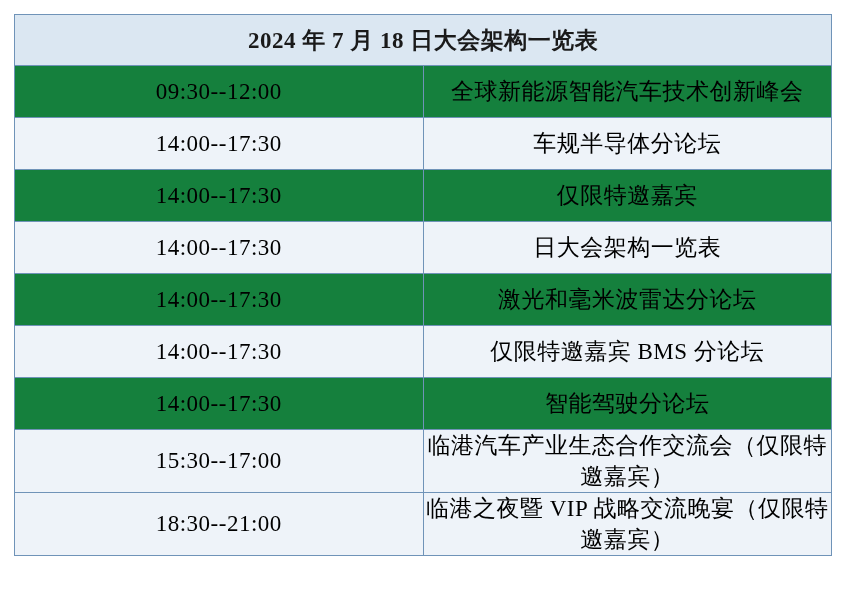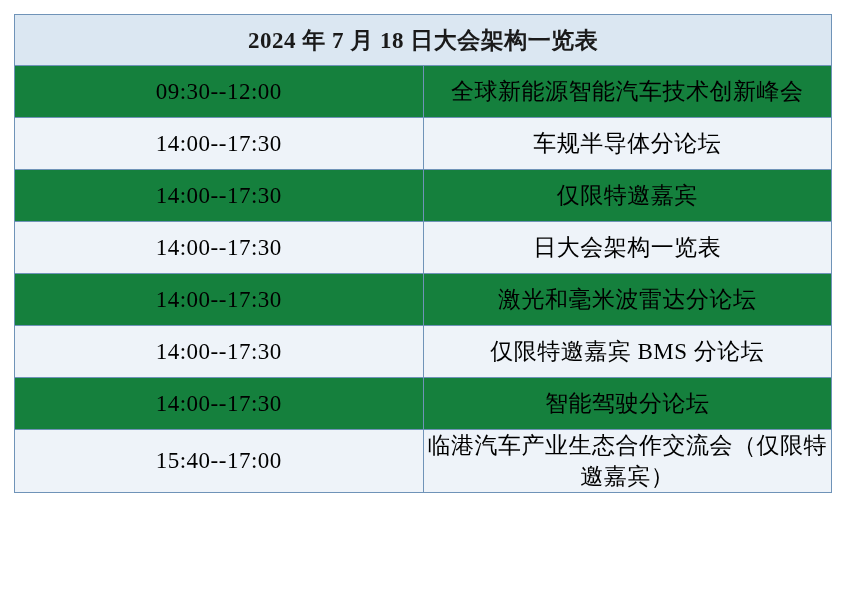--- a/index.html
+++ b/index.html
@@ -92,18 +92,22 @@
       </tr>
       <tr class="odd">
         <td class="row-time">14:00--17:30</td>
         <td class="row-title">仅限特邀嘉宾 BMS 分论坛</td>
       </tr>
       <tr class="even">
         <td class="row-time">14:00--17:30</td>
         <td class="row-title">智能驾驶分论坛</td>
       </tr>
       <tr class="odd">
-        <td class="row-time">15:40--17:00</td>
+        <td class="row-time">15:30--17:00</td>
         <td class="row-title">临港汽车产业生态合作交流会（仅限特邀嘉宾）</td>
+      </tr>
+      <tr class="odd">
+        <td class="row-time">18:30--21:00</td>
+        <td class="row-title">临港之夜暨 VIP 战略交流晚宴（仅限特邀嘉宾）</td>
       </tr>
     </tbody>
   </table>
 </div>
 
 </body></html>

